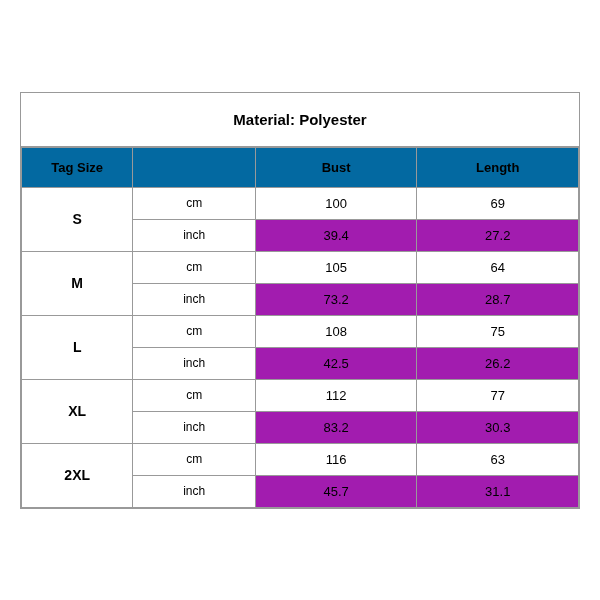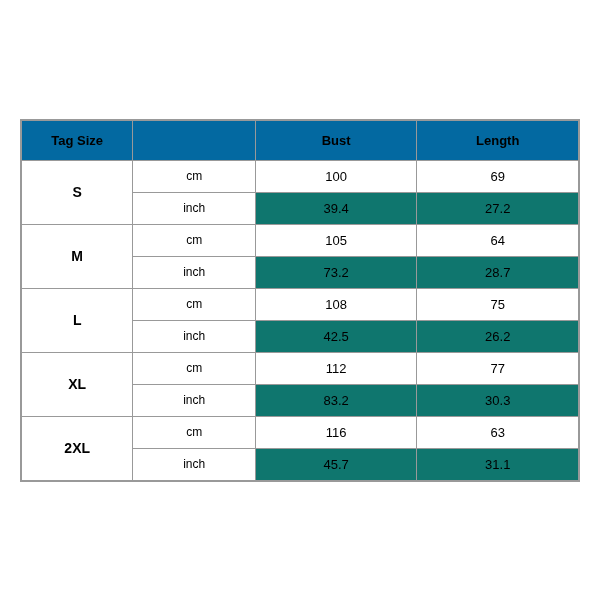--- a/index.html
+++ b/index.html
@@ -67,31 +67,32 @@
 
     .unit-cell {
       font-size: 12px;
     }
 
     .unit-cell.bold {
       font-weight: normal;
     }
 
     .shaded {
-      background-color: #0f766e;
+      background-color: #a21caf;
     }
 
     .header-row th {
       padding: 12px 4px;
     }
   </style>
 </head>
 <body>
 
 <div class="container">
+  <div class="title-row">Material: Polyester</div>
   <table>
     <thead>
       <tr class="header-row">
         <th class="tag-size-header">Tag Size</th>
         <th class="unit-col"></th>
         <th class="data-col">Bust</th>
         <th class="data-col">Length</th>
       </tr>
     </thead>
     <tbody id="table-body">

